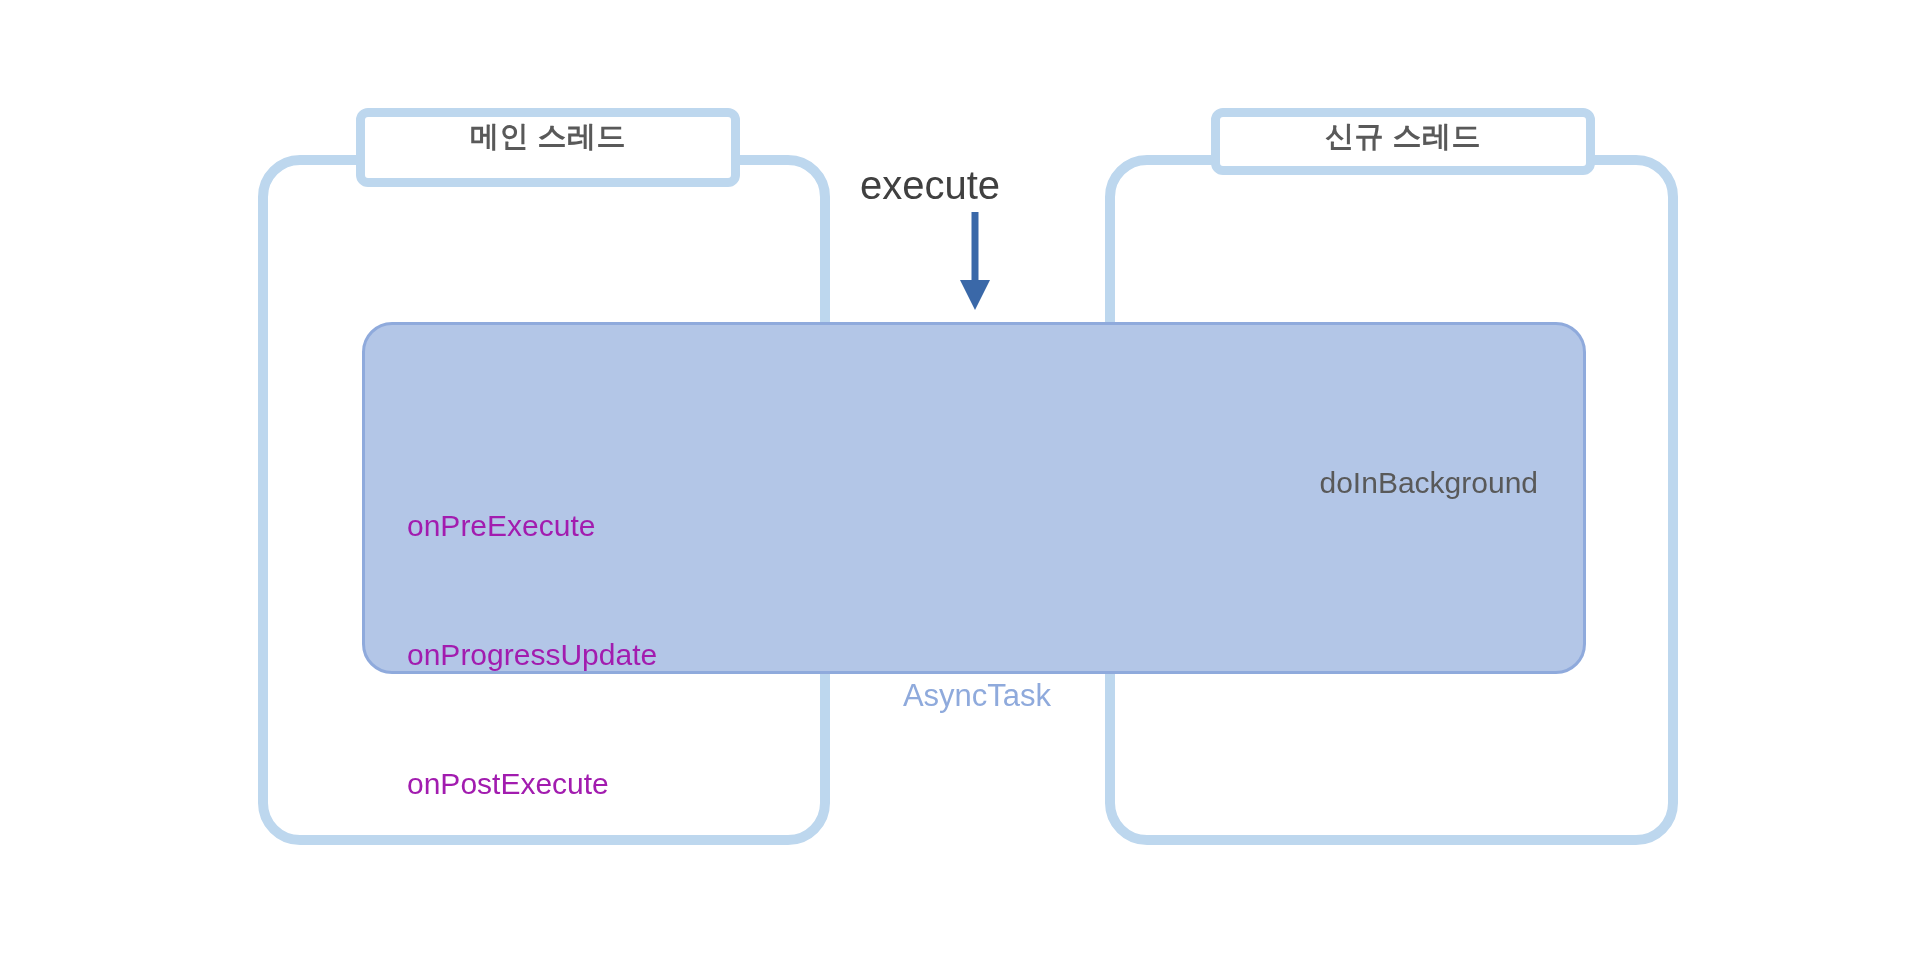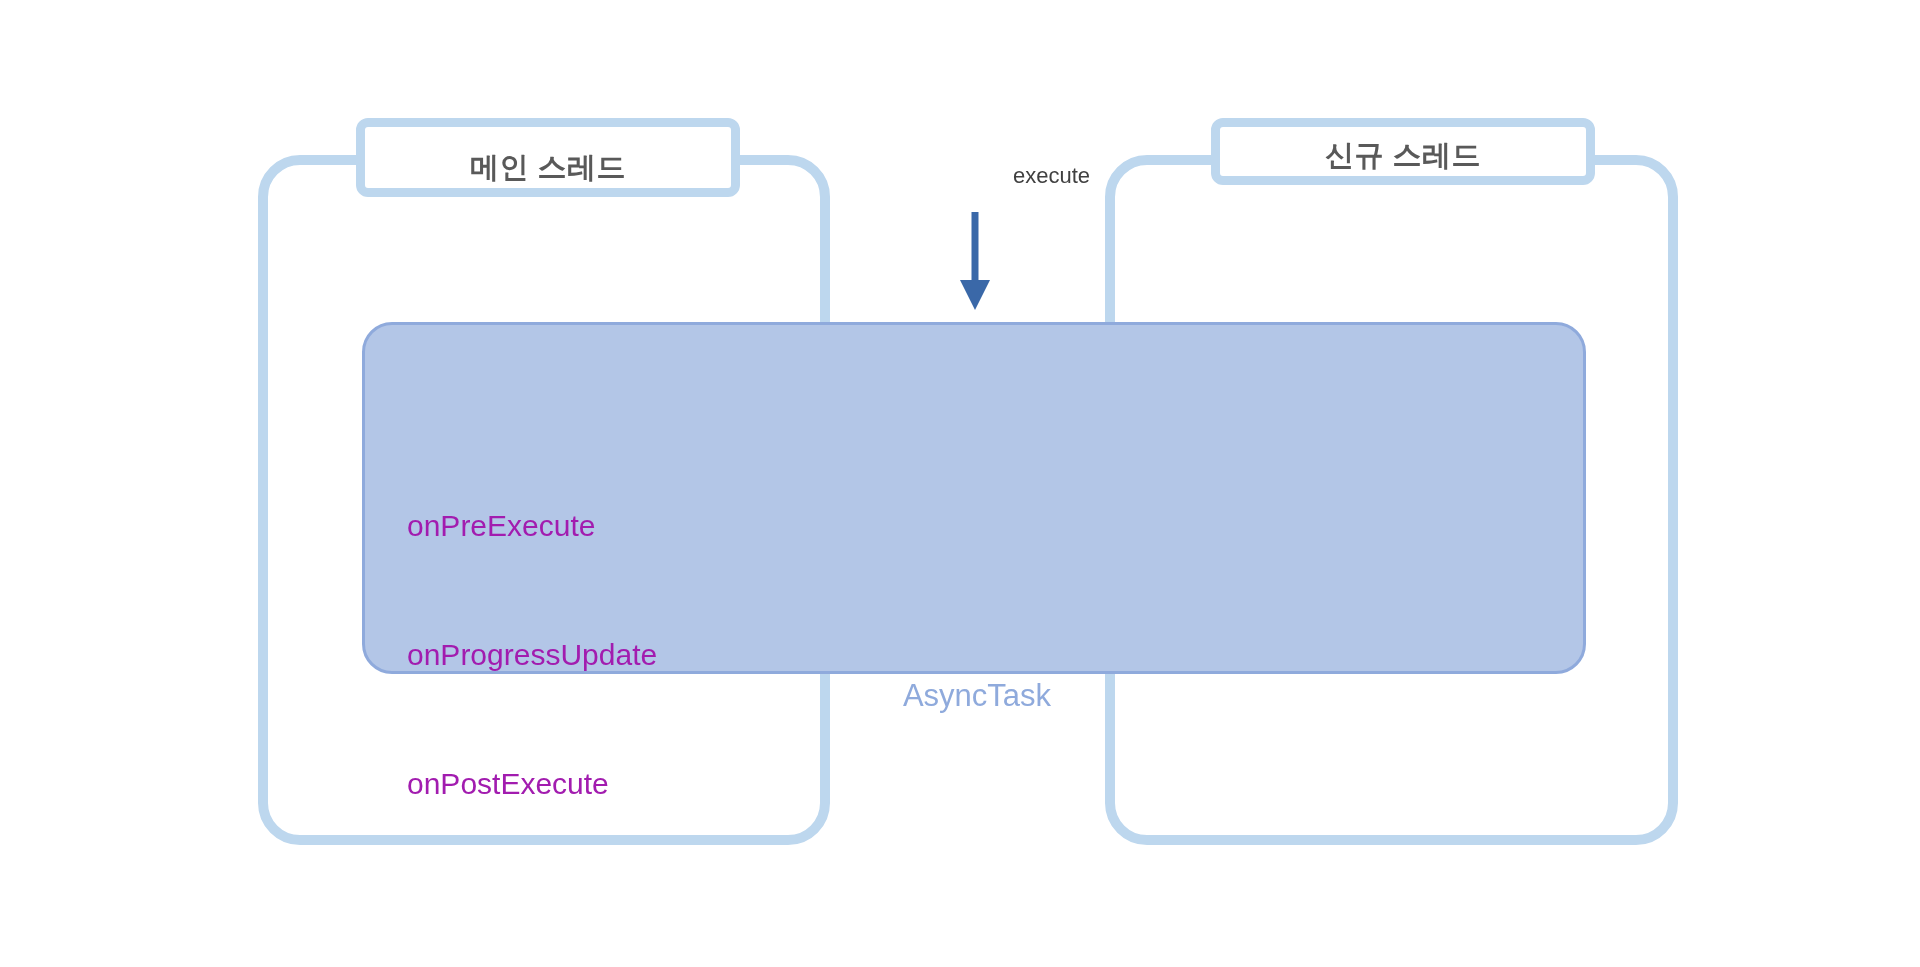--- a/index.html
+++ b/index.html
@@ -30,28 +30,27 @@
   #lane-worker { left: 1105px; top: 155px; width: 573px; height: 690px; }
 
   
   .lane-title {
     position: absolute;
     box-sizing: border-box;
     background: #ffffff;
     border: 9px solid #bdd7ee;
     border-radius: 12px;
     display: flex;
-    align-items: flex-end;
+    align-items: flex-start;
     justify-content: center;
     color: #595959;
     font-size: 29px;
     font-weight: 700;
     letter-spacing: 0.5px;
     z-index: 6;
-    margin-top: 10px;
   }
   #title-main   { left: 356px;  top: 108px; width: 384px; height: 79px; }
   #title-worker { left: 1211px; top: 108px; width: 384px; height: 67px; }
 
   
   #asynctask-box {
     position: absolute;
     box-sizing: border-box;
     left: 362px;
     top: 322px;
@@ -98,23 +97,23 @@
     padding-left: 17px;
   }
   #asynctask-caption span { pointer-events: auto; }
 
   
   #execute-label {
     position: absolute;
     left: 860px;
     top: 163px;
     width: 230px;
-    text-align: right;
+    text-align: left;
     color: #404040;
-    font-size: 22px;
+    font-size: 40px;
     z-index: 7;
   }
   #execute-arrow {
     position: absolute;
     left: 945px;
     top: 212px;
     width: 60px;
     height: 100px;
     z-index: 7;
   }
@@ -144,19 +143,20 @@
   </svg>
 
   <div id="asynctask-box">
 
     <div class="lifecycle-list">
       <span class="lifecycle-line">onPreExecute</span>
       <span class="lifecycle-line">onProgressUpdate</span>
       <span class="lifecycle-line">onPostExecute</span>
     </div>
 
+    <div id="do-in-background">doInBackground</div>
   </div>
 
   <div id="asynctask-caption">
     <span>AsyncTask</span>
   </div>
 
 </div>
 
 </body></html>

